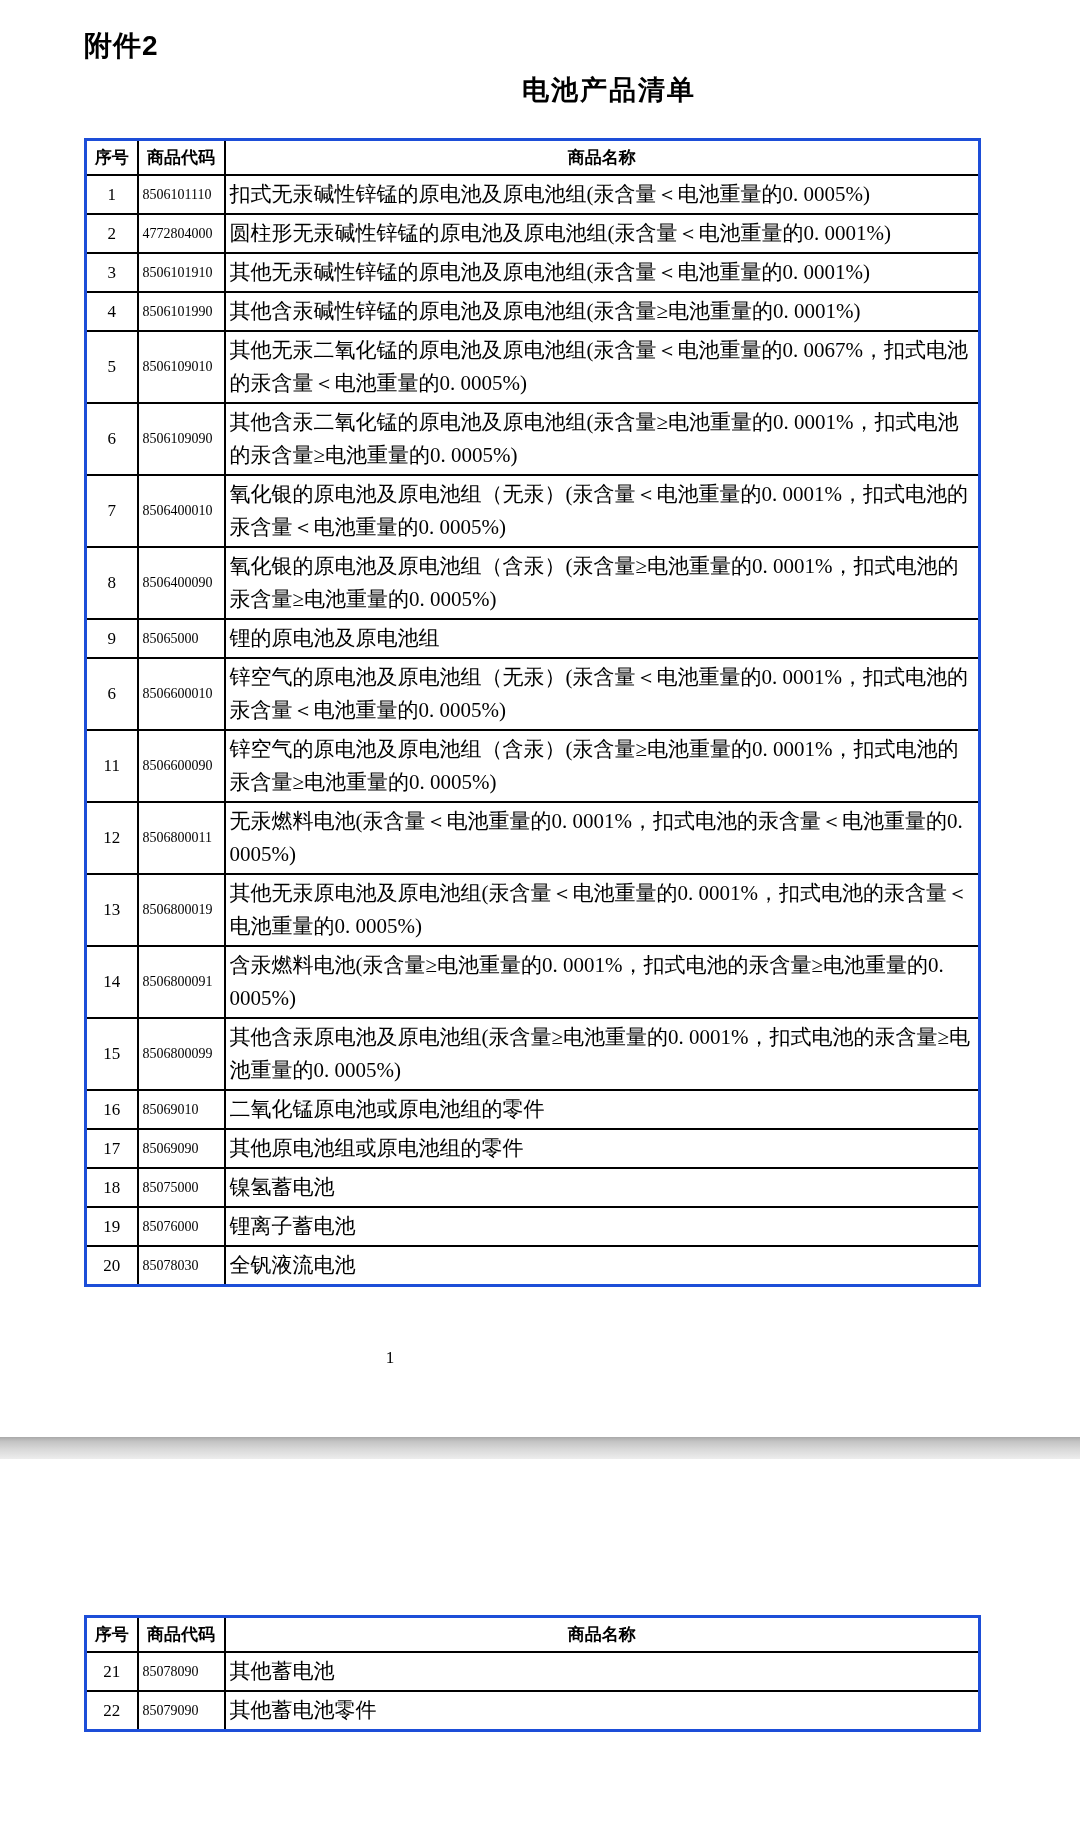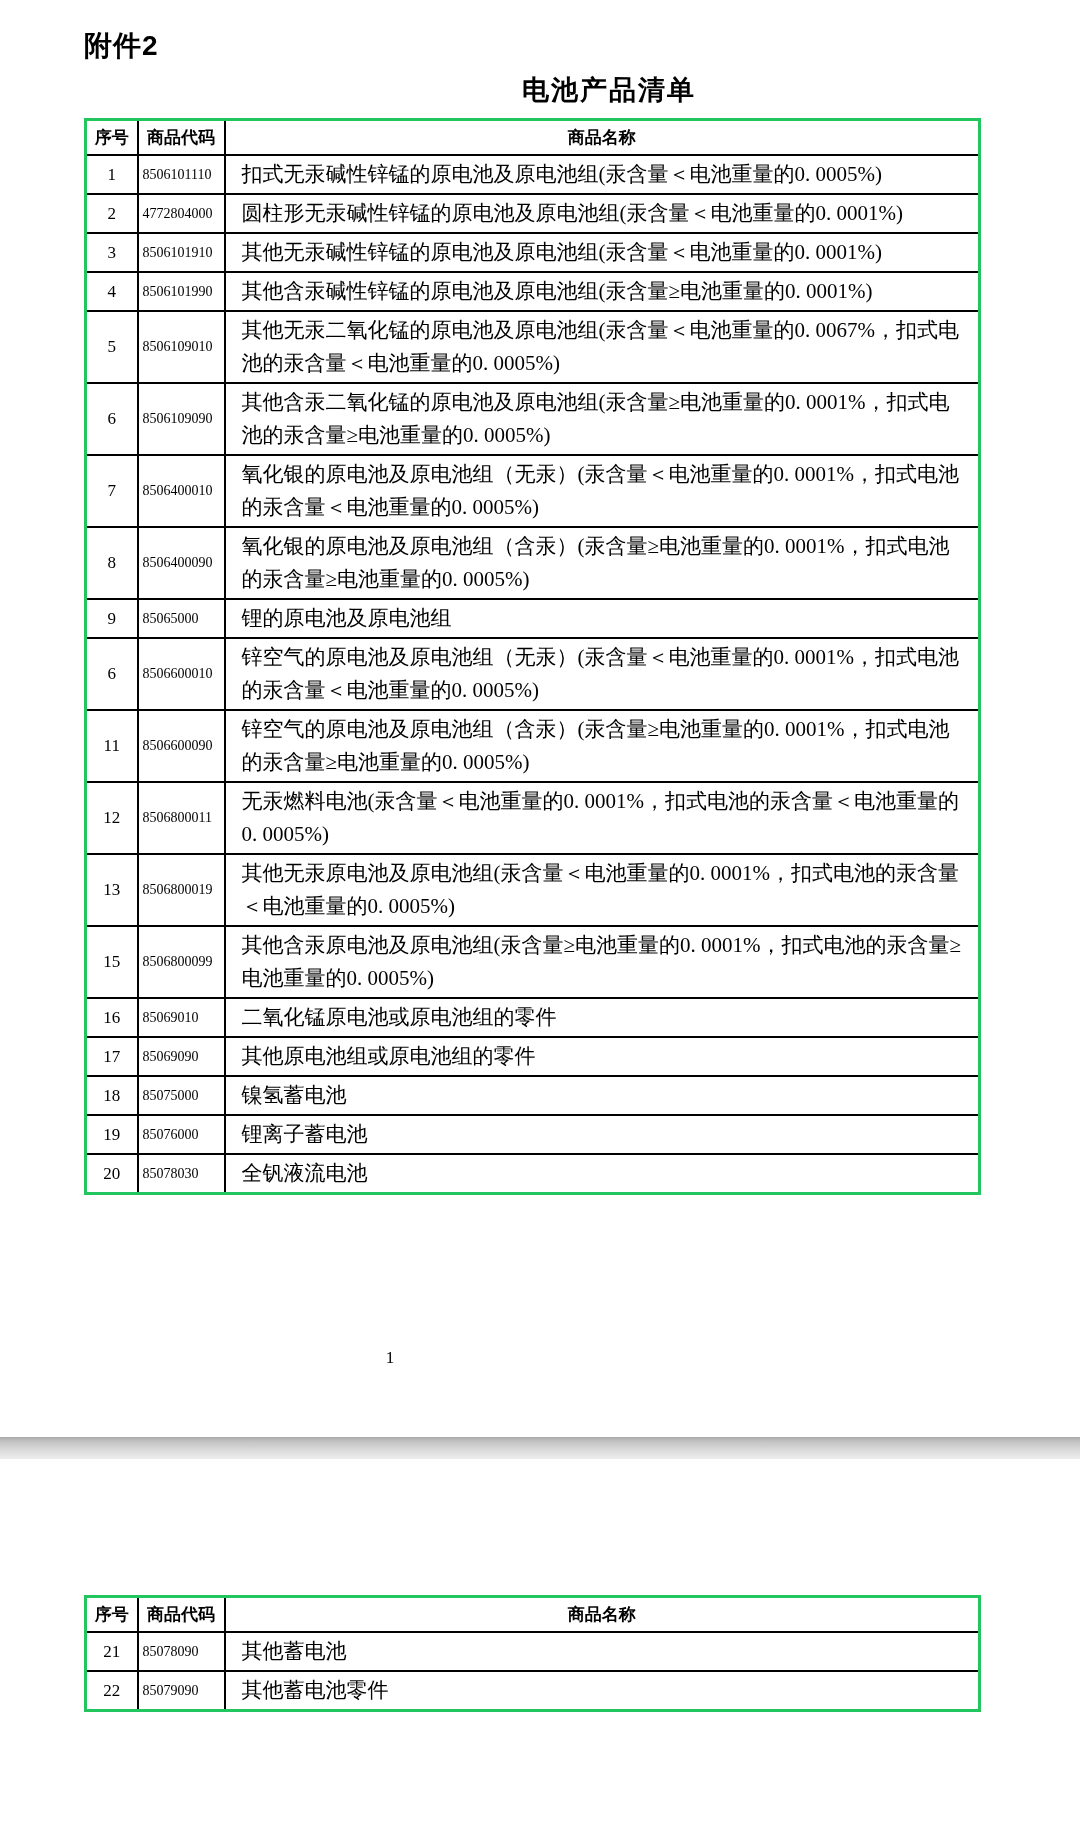--- a/index.html
+++ b/index.html
@@ -41,22 +41,23 @@
     font-size: 27px;
     font-weight: bold;
     letter-spacing: 2px;
   }
   table.doc-table {
     position: absolute;
     left: 84px;
     width: 894px;
     table-layout: fixed;
     border-collapse: collapse;
-    border: 3px solid #22c55e;
+    border: 3px solid #1d4ed8;
     background: #fff;
+    margin-top: 20px;
   }
   #table-1 { top: 118px; }
   #table-2 { top: 136px; }
   .doc-table th, .doc-table td {
     border: 2px solid #000;
     vertical-align: middle;
     overflow: hidden;
   }
   .doc-table th {
     font-family: "Liberation Sans", "DejaVu Sans", sans-serif;
@@ -73,21 +74,21 @@
   }
   td.col-code {
     font-size: 14px;
     text-align: left;
     padding: 2px 2px 2px 4px;
   }
   td.col-name {
     font-size: 21px;
     line-height: 33px;
     text-align: left;
-    padding: 2px 16px;
+    padding: 2px 4px;
     overflow-wrap: break-word;
   }
   .page-number {
     position: absolute;
     top: 1348px;
     left: 84px;
     width: 612px;
     text-align: center;
     font-size: 17px;
   }
@@ -170,20 +171,25 @@
         </tr>
         <tr>
           <td class="col-serial">12</td>
           <td class="col-code">8506800011</td>
           <td class="col-name">无汞燃料电池(汞含量＜电池重量的0. 0001%，扣式电池的汞含量＜电池重量的0. 0005%)</td>
         </tr>
         <tr>
           <td class="col-serial">13</td>
           <td class="col-code">8506800019</td>
           <td class="col-name">其他无汞原电池及原电池组(汞含量＜电池重量的0. 0001%，扣式电池的汞含量＜电池重量的0. 0005%)</td>
+        </tr>
+        <tr>
+          <td class="col-serial">14</td>
+          <td class="col-code">8506800091</td>
+          <td class="col-name">含汞燃料电池(汞含量≥电池重量的0. 0001%，扣式电池的汞含量≥电池重量的0. 0005%)</td>
         </tr>
         <tr>
           <td class="col-serial">15</td>
           <td class="col-code">8506800099</td>
           <td class="col-name">其他含汞原电池及原电池组(汞含量≥电池重量的0. 0001%，扣式电池的汞含量≥电池重量的0. 0005%)</td>
         </tr>
         <tr>
           <td class="col-serial">16</td>
           <td class="col-code">85069010</td>
           <td class="col-name">二氧化锰原电池或原电池组的零件</td>

